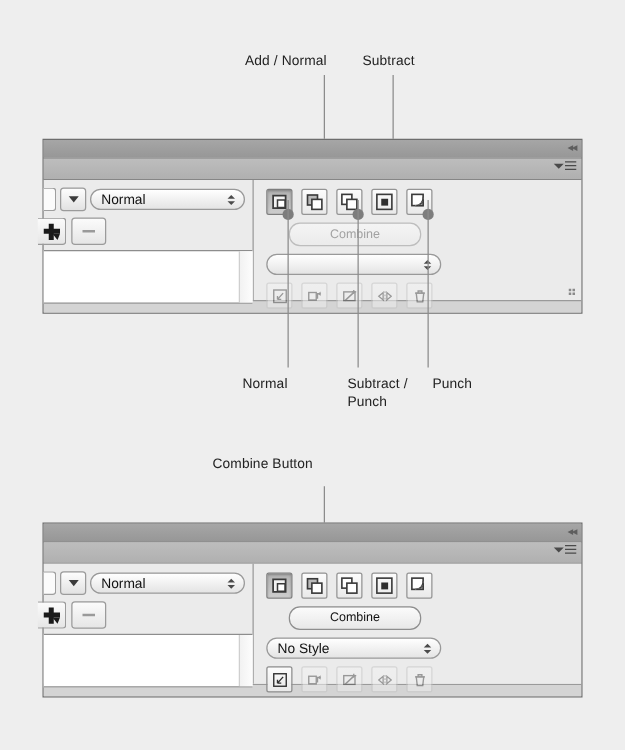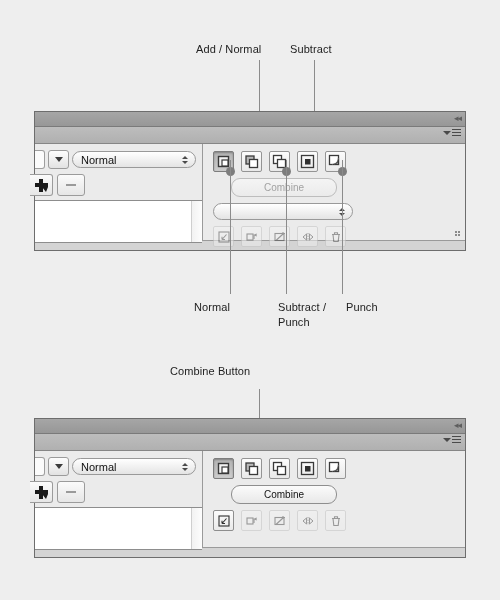--- a/index.html
+++ b/index.html
@@ -507,20 +507,29 @@
           </svg>
         </div>
       </div>
 
       <div class="combine-wrap">
         <div class="combine-btn enabled">
           <span>Combine</span>
         </div>
       </div>
 
+      <div class="style-wrap">
+        <div class="combo style">
+          <span>No Style</span>
+          <span class="spin">
+              <i class="up"></i>
+              <i class="dn"></i>
+            </span>
+        </div>
+      </div>
 
       <div class="pathfinders">
         <div class="pf-btn active">
           <svg width="14" height="14" viewBox="0 0 14 14">
             <rect x="2" y="2" width="10" height="10" fill="none" stroke="#2f2f2f" stroke-width="1.1"></rect>
             <path d="M9.5 4.5 L5 9.5 M5 9.5 L8 9.5 M5 9.5 L5 6.8" stroke="#2f2f2f" stroke-width="1.1" fill="none"></path>
           </svg>
         </div>
         <div class="pf-btn">
           <svg width="14" height="14" viewBox="0 0 14 14">

